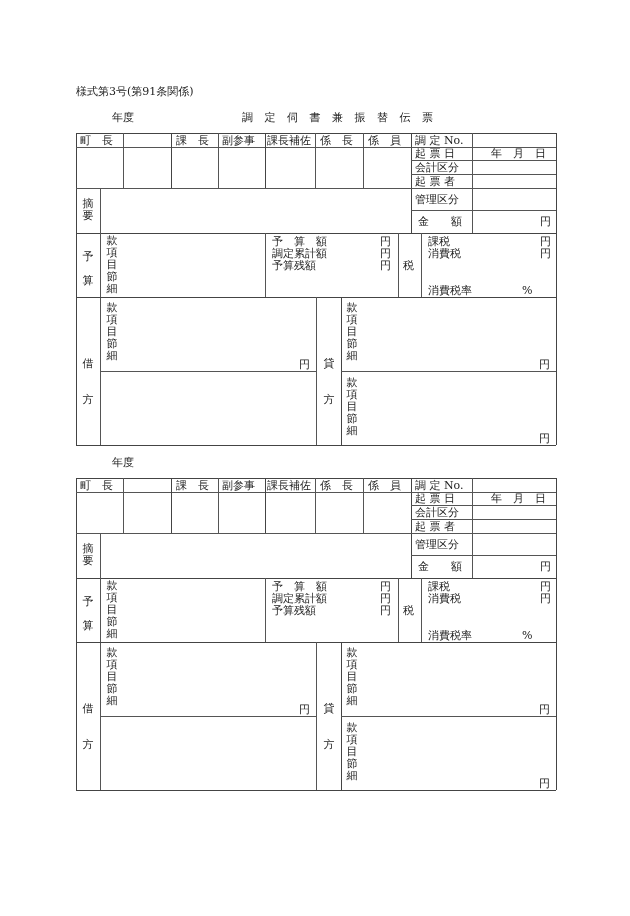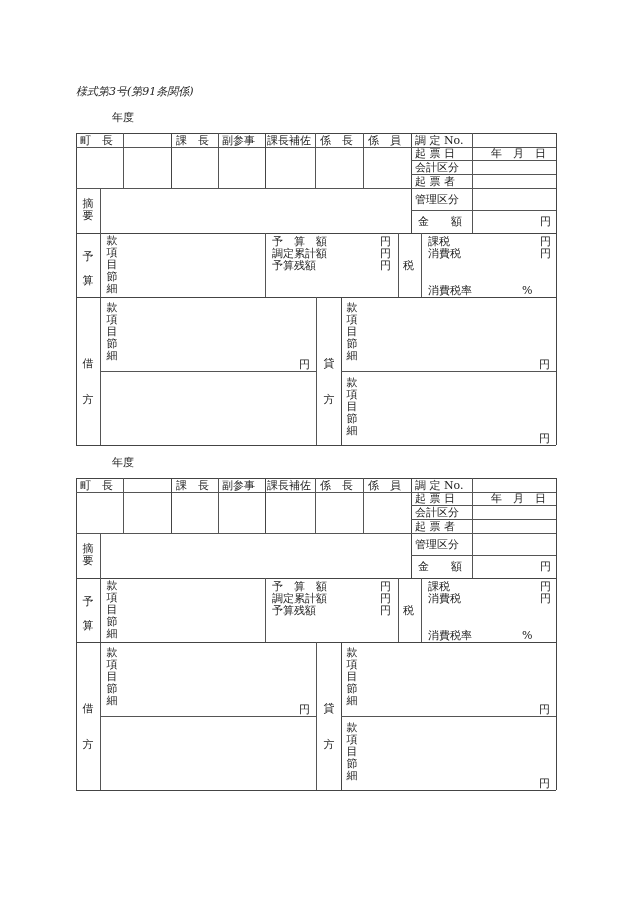--- a/index.html
+++ b/index.html
@@ -1,36 +1,37 @@
 <!DOCTYPE html>
 <html><head>
 <meta charset="utf-8">
 <style>
   html, body { margin: 0; padding: 0; background: #ffffff; }
   body { width: 630px; height: 916px; position: relative; overflow: hidden;
          font-family: "DejaVu Serif", "Liberation Serif", serif; color: #222; }
   .abs { position: absolute; }
-  .form-caption { position: absolute; left: 76px; top: 84px; font-size: 11px; font-style: italic; }
+  .form-caption { position: absolute; left: 76px; top: 84px; font-size: 11px; }
   .form { position: absolute; left: 0; width: 630px; height: 330px; }
   .form .year { position: absolute; left: 112px; font-size: 11px; }
   .form .title { position: absolute; font-size: 11px; letter-spacing: 4px; }
   .hl { position: absolute; height: 0; border-top: 1px solid #555; }
   .vl { position: absolute; width: 0; border-left: 1px solid #555; }
   .thick { border-color: #444; border-width: 1.5px; }
   .vtext { position: absolute; font-size: 11px; line-height: 12px; width: 12px; text-align: center; white-space: normal; word-break: break-all; }
   .cell-label { position: absolute; font-size: 11px; line-height: 13px; white-space: nowrap; }
 </style>
 </head>
 <body>
 
 <div class="form-caption">様式第3号(第91条関係)</div>
 
 <div id="forms-root">
     <div class="form" style="top: 0px;">
     <div class="year" style="top:110px">年度</div>
+    <div class="title" style="left: 242px; top: 110px;">調 定 伺 書 兼 振 替 伝 票</div>
 
     <div class="hl thick" style="left:76px; width:480px; top:133px;"></div>
     <div class="hl thick" style="left:76px; width:480px; top:445px;"></div>
     <div class="vl thick" style="left:76px; top:133px; height:312px;"></div>
     <div class="vl thick" style="left:556px; top:133px; height:312px;"></div>
 
     <div class="hl" style="left:76px; width:335px; top:147px;"></div>
     <div class="vl" style="left:123px; top:133px; height:55px;"></div>
     <div class="vl thick" style="left:171px; top:133px; height:55px;"></div>
     <div class="vl" style="left:218px; top:133px; height:55px;"></div>

